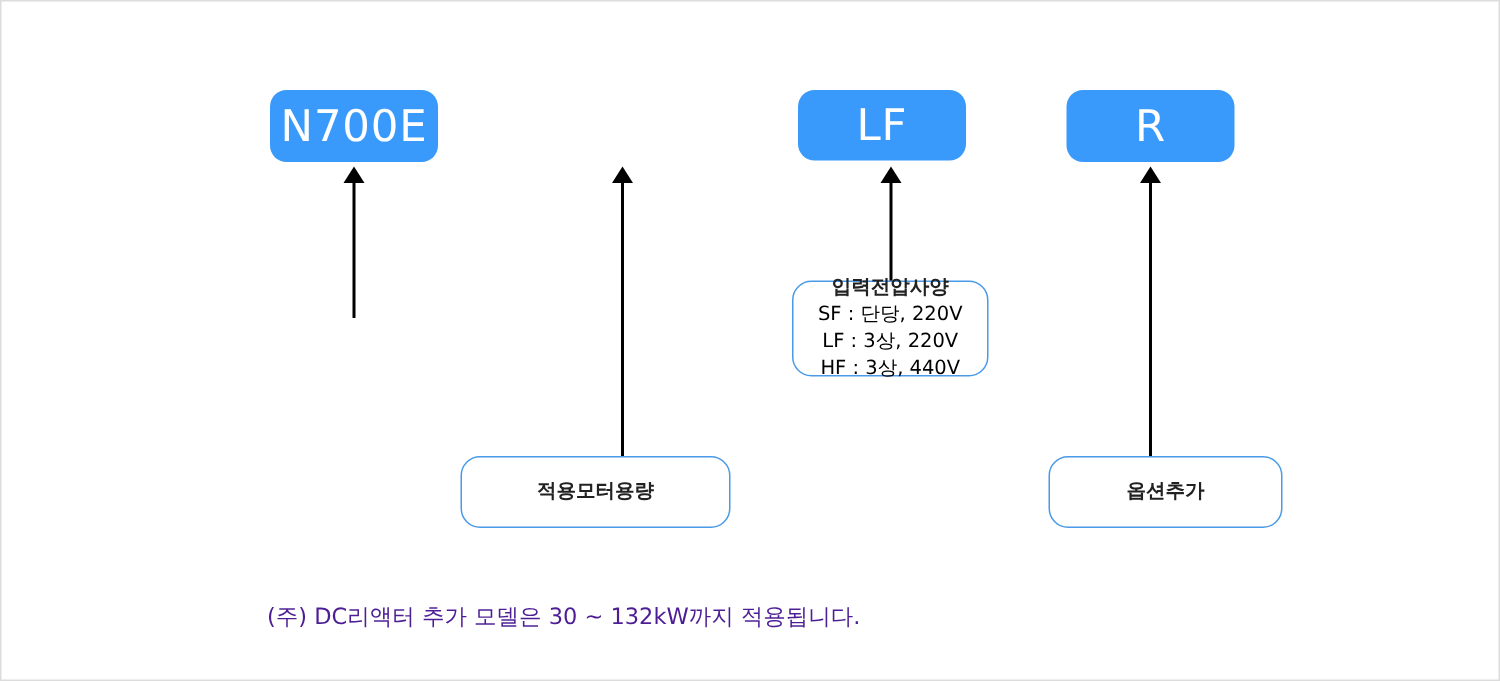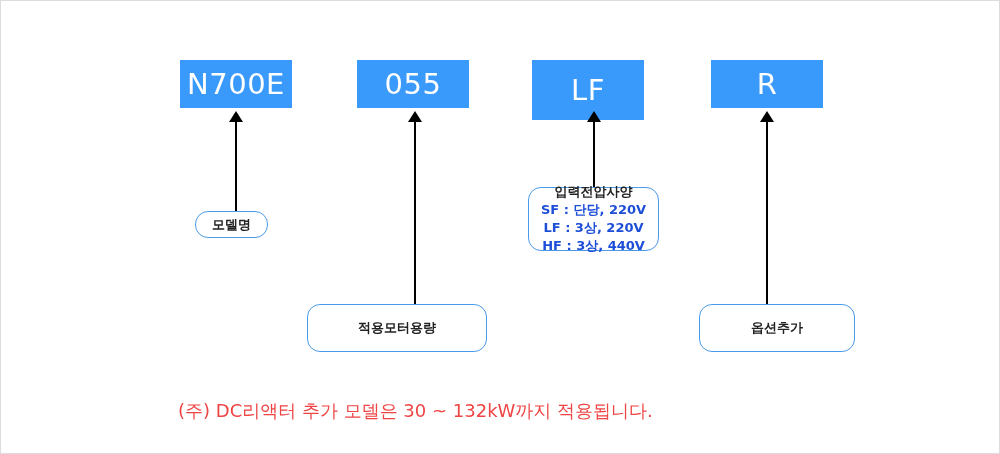--- a/index.html
+++ b/index.html
@@ -21,21 +21,21 @@
   }
 
   
   .chip {
     position: absolute;
     display: flex;
     align-items: center;
     justify-content: center;
     background: #3a9afc;
     color: #ffffff;
-    border-radius: 0;
+    border-radius: 11px;
     font-size: 29px;
     font-weight: 400;
     letter-spacing: 0.5px;
     line-height: 1;
     box-sizing: border-box;
     user-select: none;
   }
 
   
   .callout {
@@ -53,22 +53,22 @@
     line-height: 18px;
     text-align: center;
     padding: 4px 10px;
     white-space: nowrap;
   }
   .callout .title {
     font-weight: 700;
     color: #222222;
   }
   .callout .line {
-    font-weight: 700;
-    color: #1d4ed8;
+    font-weight: 400;
+    color: #000000;
   }
 
   
   .connector {
     position: absolute;
     width: 14px;
   }
   .connector .stem {
     position: absolute;
     left: 6px;
@@ -84,36 +84,35 @@
     width: 0;
     height: 0;
     border-left: 7px solid transparent;
     border-right: 7px solid transparent;
     border-bottom: 11px solid #000000;
   }
 
   
   .footnote {
     position: absolute;
-    font-size: 18px;
+    font-size: 15px;
     line-height: 18px;
-    color: #ef4444;
+    color: #4c1d95;
     white-space: nowrap;
   }
 </style>
 </head>
 <body>
 
 <div id="canvas">
 
   <div class="chip" style="left:179px; top:59px; width:112px; height:48px;">N700E</div>
 
-  <div class="chip" style="left:356px; top:59px; width:112px; height:48px;">055</div>
 
-  <div class="chip" style="left:531px; top:59px; width:112px; height:60px;">LF</div>
+  <div class="chip" style="left:531px; top:59px; width:112px; height:47px;">LF</div>
 
   <div class="chip" style="left:710px; top:59px; width:112px; height:48px;">R</div>
 
   <div class="connector" style="left:228px; top:110px; height:101px;">
     <div class="head"></div>
     <div class="stem"></div>
   </div>
 
   <div class="connector" style="left:407px; top:110px; height:194px;">
     <div class="head"></div>
@@ -123,23 +122,20 @@
   <div class="connector" style="left:586px; top:110px; height:93px;">
     <div class="head"></div>
     <div class="stem"></div>
   </div>
 
   <div class="connector" style="left:759px; top:110px; height:194px;">
     <div class="head"></div>
     <div class="stem"></div>
   </div>
 
-  <div class="callout" style="left:194px; top:210px; width:73px; height:27px;">
-    <div class="title">모델명</div>
-  </div>
 
   <div class="callout" style="left:306px; top:303px; width:180px; height:48px;">
     <div class="title">적용모터용량</div>
   </div>
 
   <div class="callout" style="left:527px; top:186px; width:131px; height:64px;">
     <div class="title">입력전압사양</div>
     <div class="line">SF : 단당, 220V</div>
     <div class="line">LF : 3상, 220V</div>
     <div class="line">HF : 3상, 440V</div>

